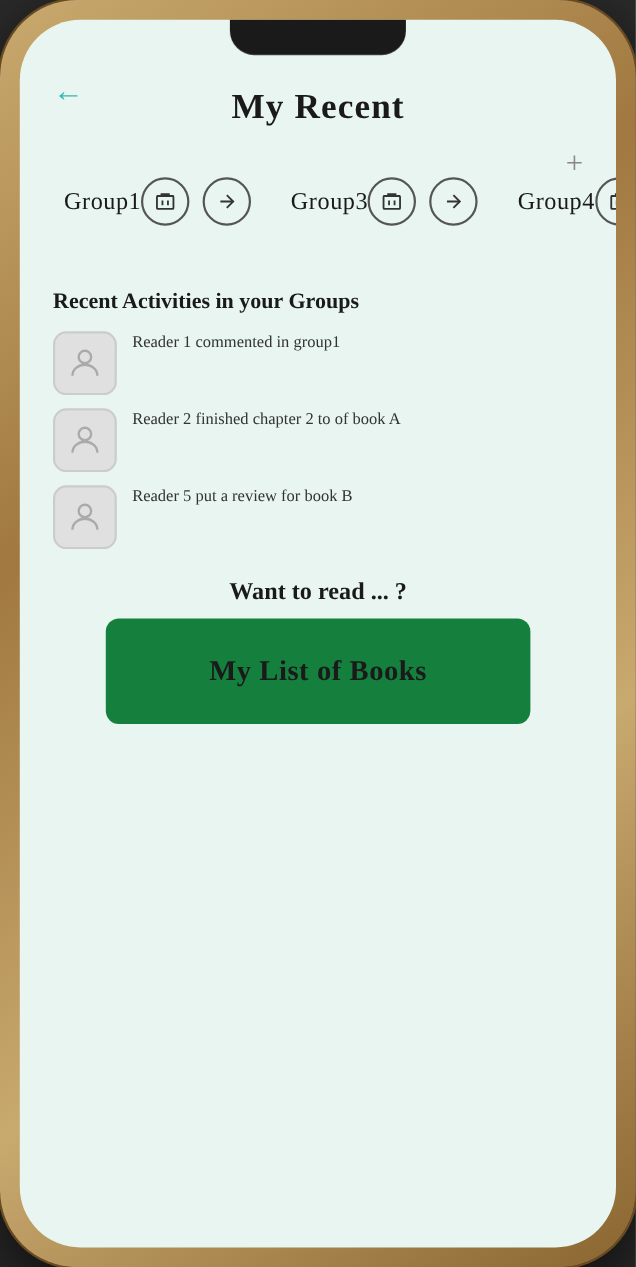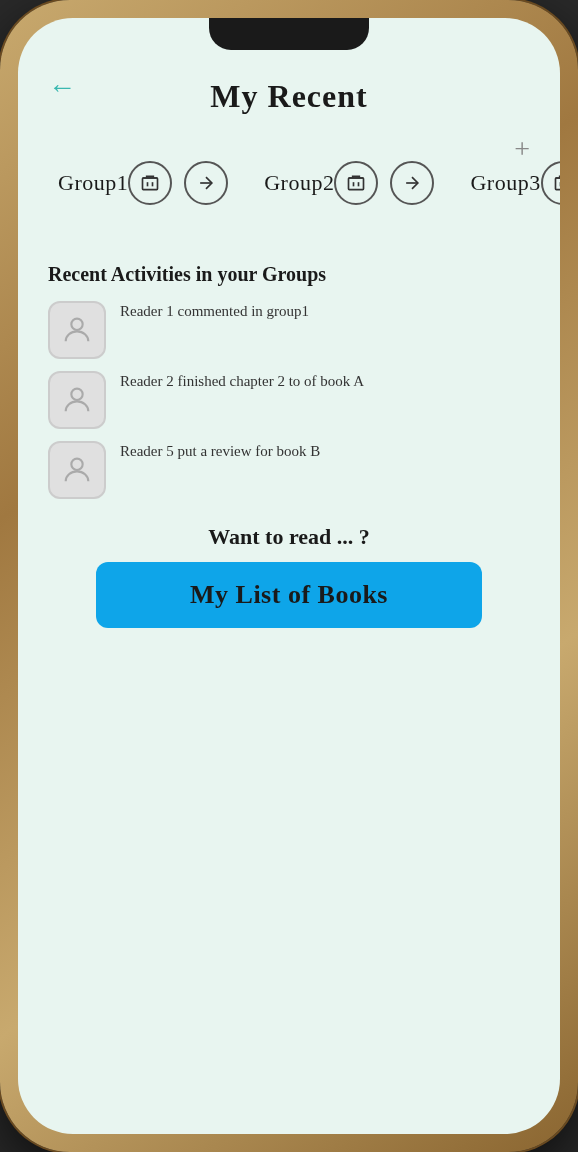--- a/index.html
+++ b/index.html
@@ -195,24 +195,24 @@
 
     .want-label {
       font-family: 'Georgia', serif;
       font-size: 22px;
       font-weight: bold;
       color: #1a1a1a;
     }
 
     .my-list-btn {
       align-self: center;
-      background: #0ea5e9;
+      background: #15803d;
       border: none;
       border-radius: 12px;
-      padding: 18px 50px;
+      padding: 33px 50px;
       font-family: 'Georgia', serif;
       font-size: 26px;
       font-weight: bold;
       color: #1a1a1a;
       cursor: pointer;
       letter-spacing: 0.5px;
       width: 80%;
       text-align: center;
     }
   </style>
@@ -246,40 +246,20 @@
             </div>
             <div class="icon-btn">
               <svg viewBox="0 0 24 24" fill="none" stroke="currentColor" stroke-width="2">
                 <line x1="5" y1="12" x2="19" y2="12"></line>
                 <polyline points="12 5 19 12 12 19"></polyline>
               </svg>
             </div>
           </div>
         </div>
 
-        <div class="group-item">
-          <span class="group-name">Group2</span>
-          <div class="group-actions">
-            <div class="icon-btn">
-              <svg viewBox="0 0 24 24" fill="none" stroke="currentColor" stroke-width="2">
-                <rect x="3" y="6" width="18" height="14" rx="1"></rect>
-                <path d="M8 6V4h8v2"></path>
-                <line x1="3" y1="6" x2="21" y2="6"></line>
-                <line x1="9" y1="11" x2="9" y2="16"></line>
-                <line x1="15" y1="11" x2="15" y2="16"></line>
-              </svg>
-            </div>
-            <div class="icon-btn">
-              <svg viewBox="0 0 24 24" fill="none" stroke="currentColor" stroke-width="2">
-                <line x1="5" y1="12" x2="19" y2="12"></line>
-                <polyline points="12 5 19 12 12 19"></polyline>
-              </svg>
-            </div>
-          </div>
-        </div>
 
         <div class="group-item">
           <span class="group-name">Group3</span>
           <div class="group-actions">
             <div class="icon-btn">
               <svg viewBox="0 0 24 24" fill="none" stroke="currentColor" stroke-width="2">
                 <rect x="3" y="6" width="18" height="14" rx="1"></rect>
                 <path d="M8 6V4h8v2"></path>
                 <line x1="3" y1="6" x2="21" y2="6"></line>
                 <line x1="9" y1="11" x2="9" y2="16"></line>

